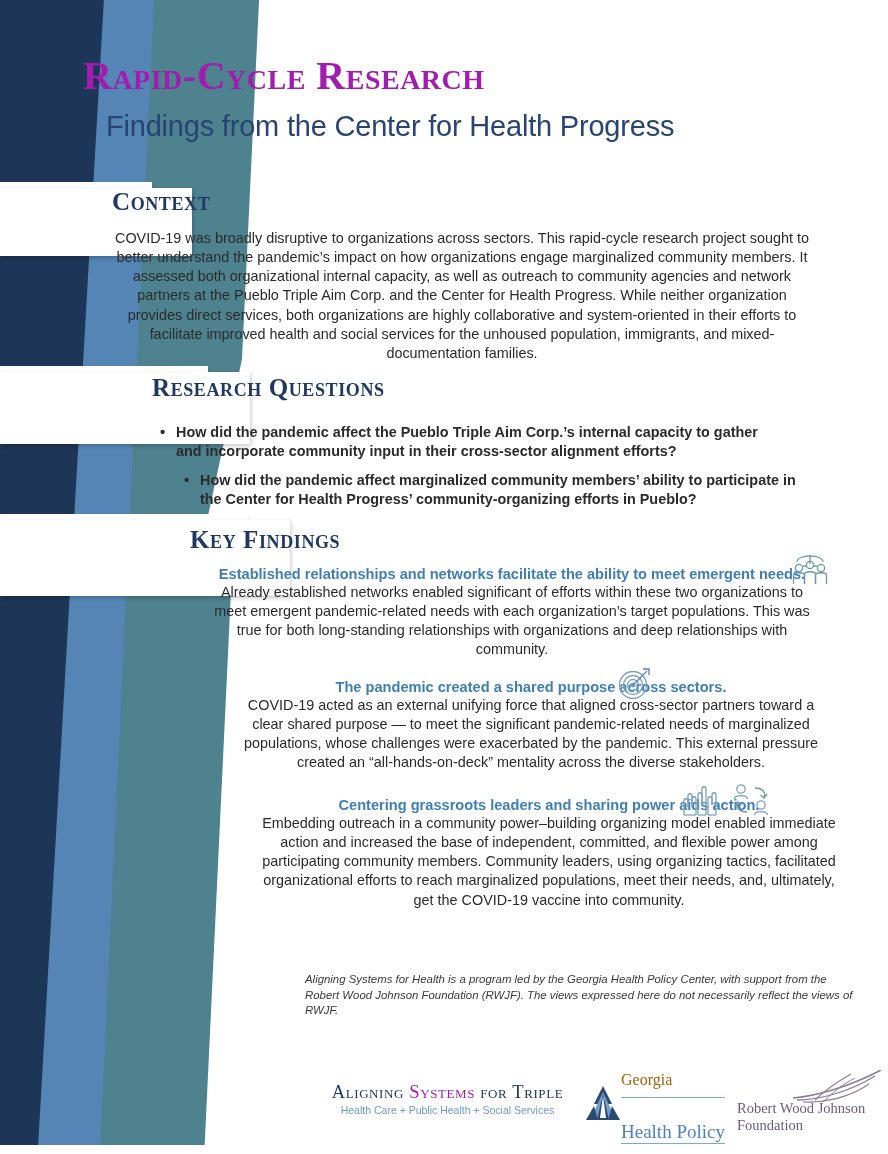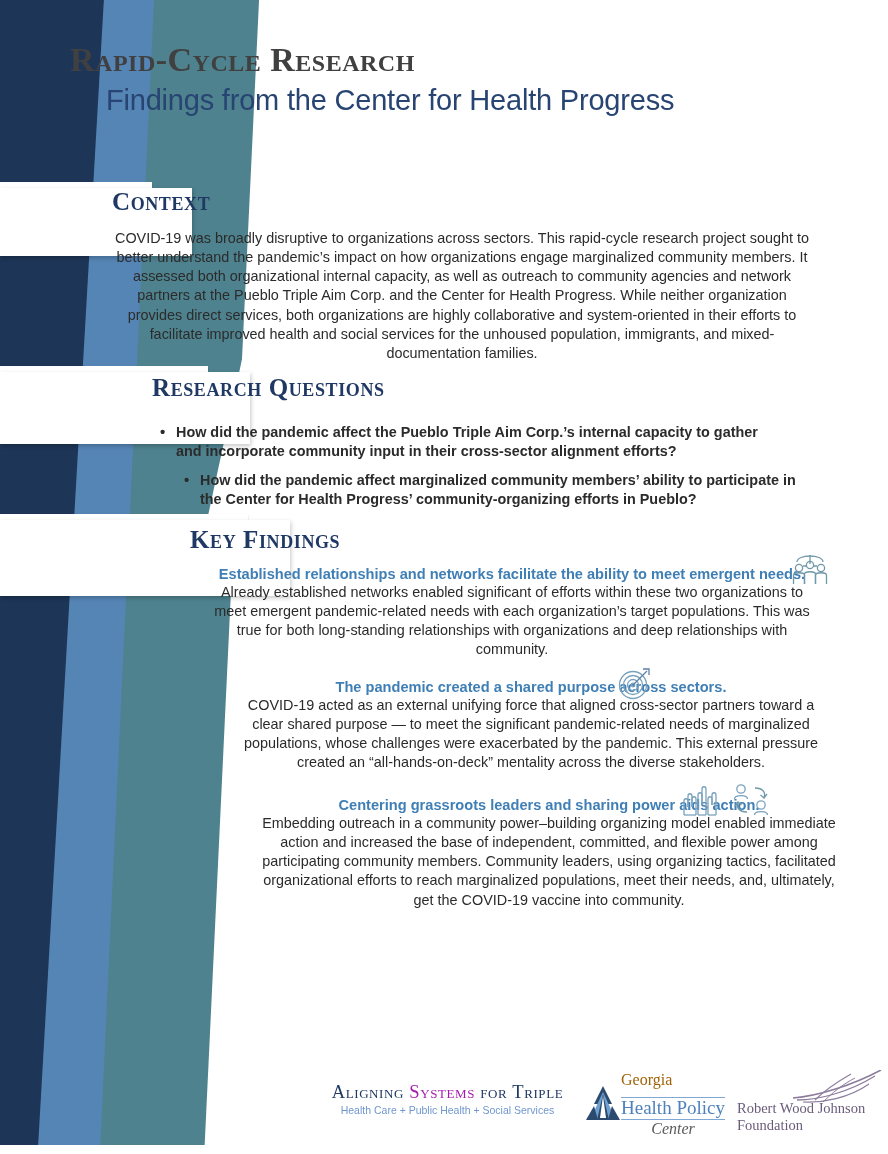--- a/index.html
+++ b/index.html
@@ -86,28 +86,28 @@
     width: 888px; height: 1154px;
   }
 
   .title-block {
     position: absolute;
     left: 70px;
     top: 42px;
     width: 740px;
   }
   .title-main {
-    color: #404040;
+    color: #a21caf;
     font-family: "Liberation Serif", serif;
-    font-size: 34px;
+    font-size: 40px;
     font-weight: bold;
     letter-spacing: 0.5px;
     font-variant: small-caps;
     line-height: 1.05;
-    margin: 0;
+    margin: 13px;
   }
   .title-sub {
     color: #274472;
     font-size: 29px;
     font-weight: normal;
     margin: 6px 0 0 36px;
     letter-spacing: -0.2px;
   }
 
   .section-head {
@@ -237,20 +237,21 @@
     line-height: 1;
     border-bottom: 1.5px solid #7fa8d4;
     padding-bottom: 9px;
   }
   .ghpc-l2 {
     font-size: 19px;
     color: #4f82bd;
     line-height: 1.05;
     border-bottom: 1.5px solid #7fa8d4;
     padding-bottom: 1px;
+    margin-top: 24px;
   }
   .ghpc-l3 {
     font-style: italic;
     font-size: 16px;
     color: #5a5a5a;
     line-height: 1.1;
     text-align: center;
   }
 
   .logo-rwjf {
@@ -394,20 +395,21 @@
         <path d="M3.5 16 C3.5 11.5, 16.5 11.5, 16.5 16"></path>
         <circle cx="30" cy="22" r="4.2"></circle>
         <path d="M23.5 32 C23.5 27.5, 36.5 27.5, 36.5 32"></path>
         <path d="M24 5 C32 5, 35 10, 33 14" stroke="#6f98a8"></path>
         <path d="M36 11 L33 15 L29.5 12" stroke="#6f98a8"></path>
         <path d="M16 29 C8 29, 5 24, 7 20" stroke="#6f98a8"></path>
         <path d="M4 23 L7 19 L10.5 22" stroke="#6f98a8"></path>
       </g>
     </svg>
 
+    <div class="disclaimer">Aligning Systems for Health is a program led by the Georgia Health Policy Center, with support from the Robert Wood Johnson Foundation (RWJF). The views expressed here do not necessarily reflect the views of RWJF.</div>
 
     <div class="footer">
 
       <div class="logo-ash">
         <div class="logo-ash-top"><span class="w-dark">Aligning</span> <span class="w-light">Systems</span> <span class="w-dark">for</span> <span class="w-dark">Triple</span></div>
         <div class="logo-ash-sub">Health Care + Public Health + Social Services</div>
       </div>
 
       <div class="logo-ghpc">
         <svg style="position:absolute;left:0;top:12px;" width="36" height="42" viewBox="0 0 36 42">

